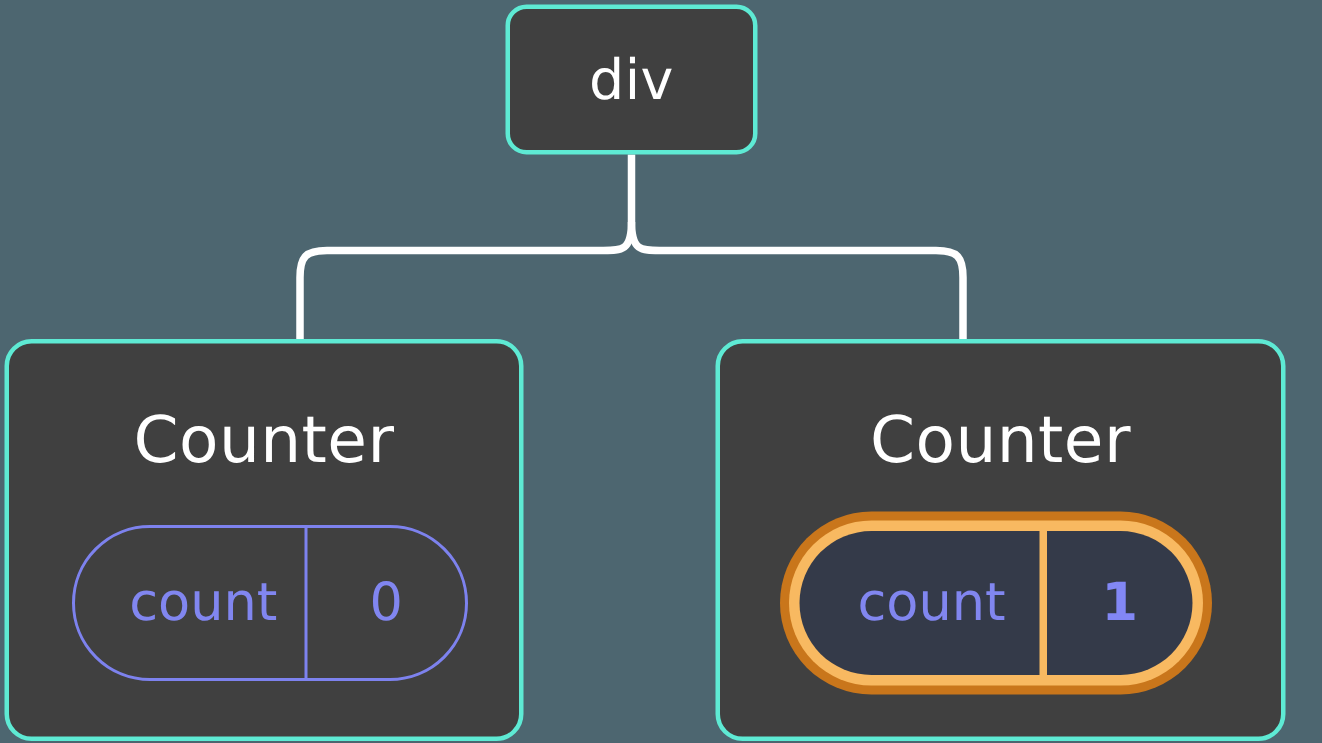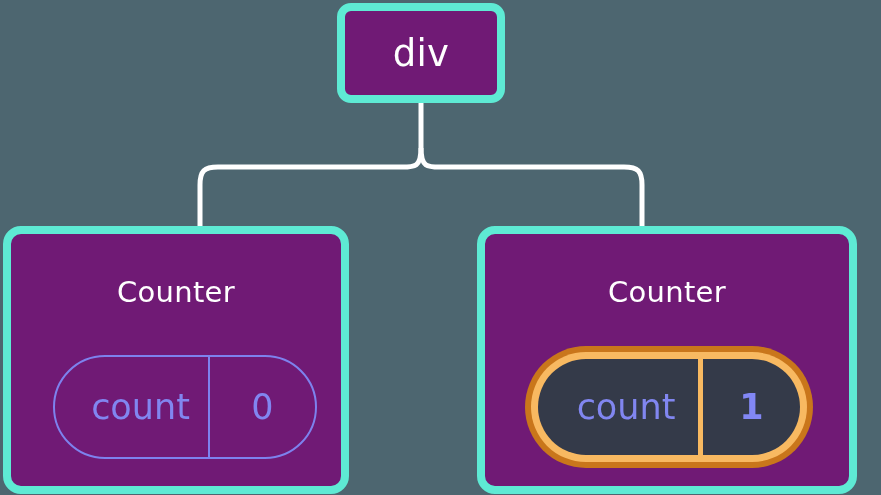--- a/index.html
+++ b/index.html
@@ -28,22 +28,22 @@
     top: 0;
     width: 881px;
     height: 495px;
     pointer-events: none;
   }
 
   
   .node {
     position: absolute;
     box-sizing: border-box;
-    background: #701a75;
-    border: 8px solid #5eead4;
+    background: #404040;
+    border: 3px solid #5eead4;
     border-radius: 18px;
     display: flex;
     flex-direction: column;
     align-items: center;
   }
 
   .node-root {
     left: 337px;
     top: 3px;
     width: 168px;
@@ -65,21 +65,21 @@
     width: 346px;
     height: 268px;
     padding-top: 44px;
   }
 
   .node-left  { left: 3px;   width: 346px; }
   .node-right { left: 477px; width: 380px; }
 
   .node-title {
     color: #ffffff;
-    font-size: 29px;
+    font-size: 43px;
     font-weight: 400;
     letter-spacing: 0.3px;
     line-height: 1;
   }
 
   
   .pill-wrap {
     position: absolute;
     display: flex;
     align-items: flex-start;

